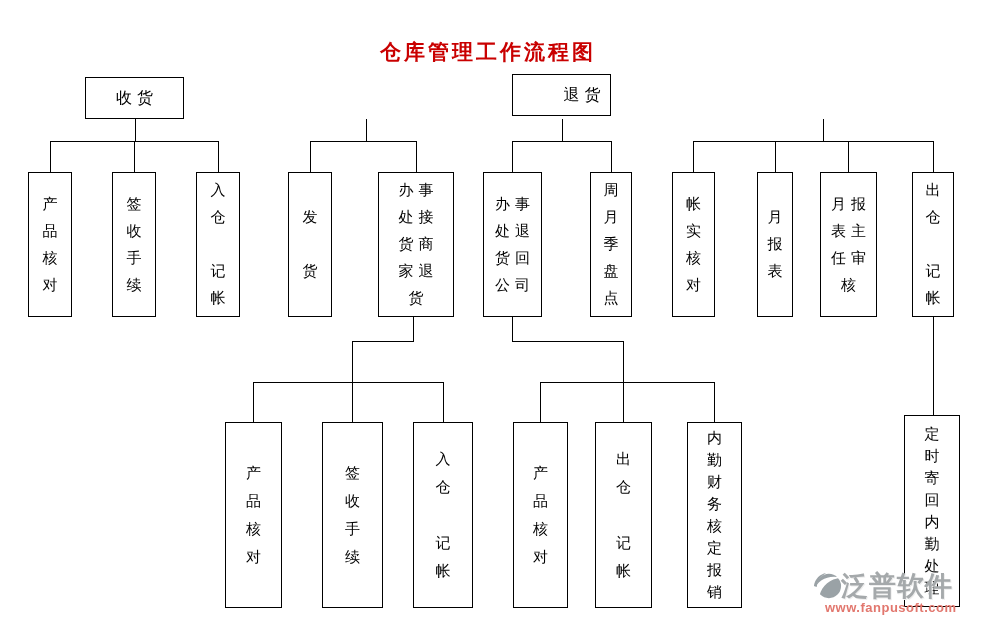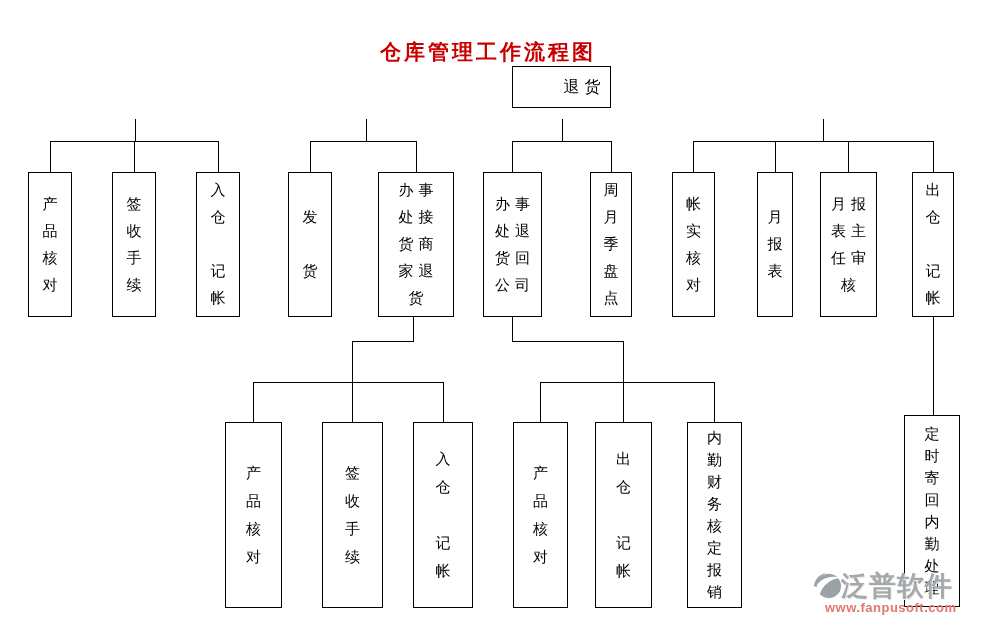--- a/index.html
+++ b/index.html
@@ -66,21 +66,22 @@
     letter-spacing: 0.5px; white-space: nowrap;
   }
 </style>
 </head>
 <body>
 
 <div id="canvas">
 
   <div class="title">仓库管理工作流程图</div>
 
-  <div class="box hlabel" style="left:512px;top:66px;width:99px;height:42px;padding-left:46px;">退货</div>
+  <div class="box hlabel" style="left:85px;top:77px;width:99px;height:42px;">收货</div>
+  <div class="box hlabel" style="left:512px;top:74px;width:99px;height:42px;padding-left:46px;">退货</div>
 
   <div class="vl" style="left:135px;top:119px;height:22px;"></div>
   <div class="vl" style="left:366px;top:119px;height:22px;"></div>
   <div class="vl" style="left:562px;top:119px;height:22px;"></div>
   <div class="vl" style="left:823px;top:119px;height:22px;"></div>
 
   <div class="hl" style="left:50px;top:141px;width:168px;"></div>
   <div class="hl" style="left:310px;top:141px;width:106px;"></div>
   <div class="hl" style="left:512px;top:141px;width:99px;"></div>
   <div class="hl" style="left:693px;top:141px;width:240px;"></div>

